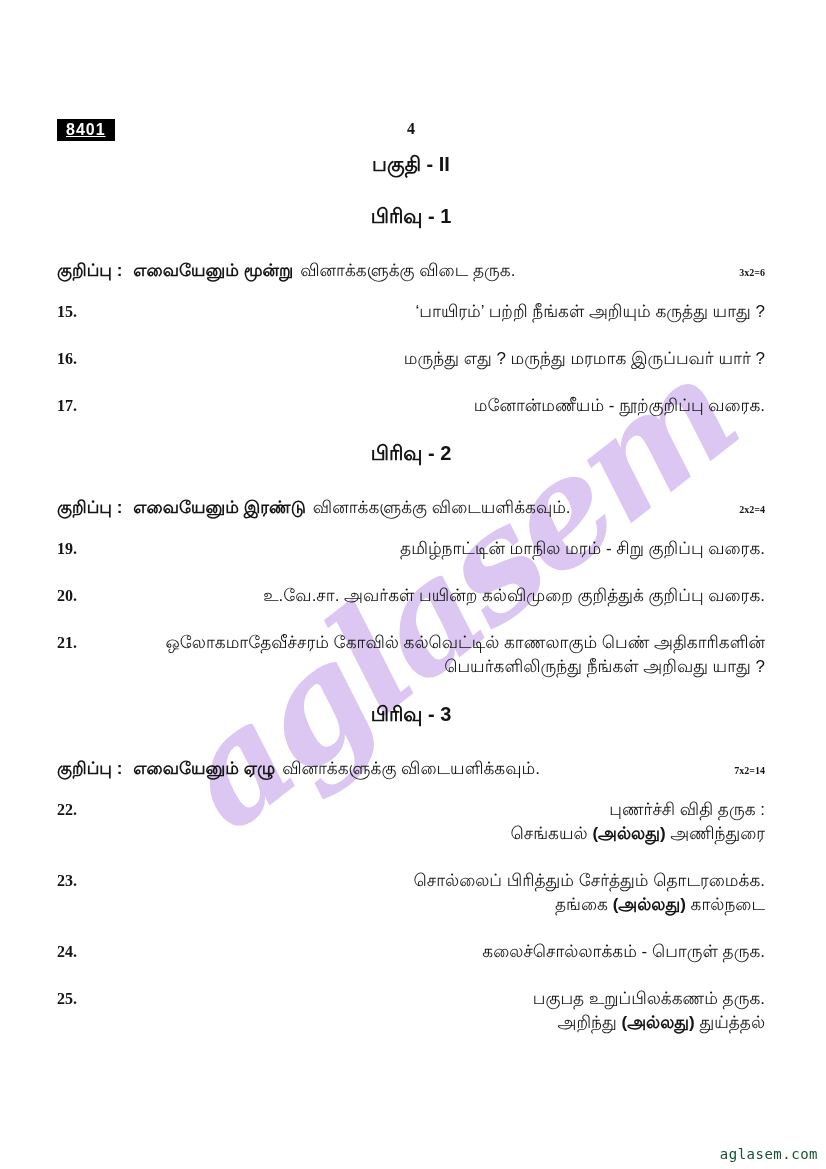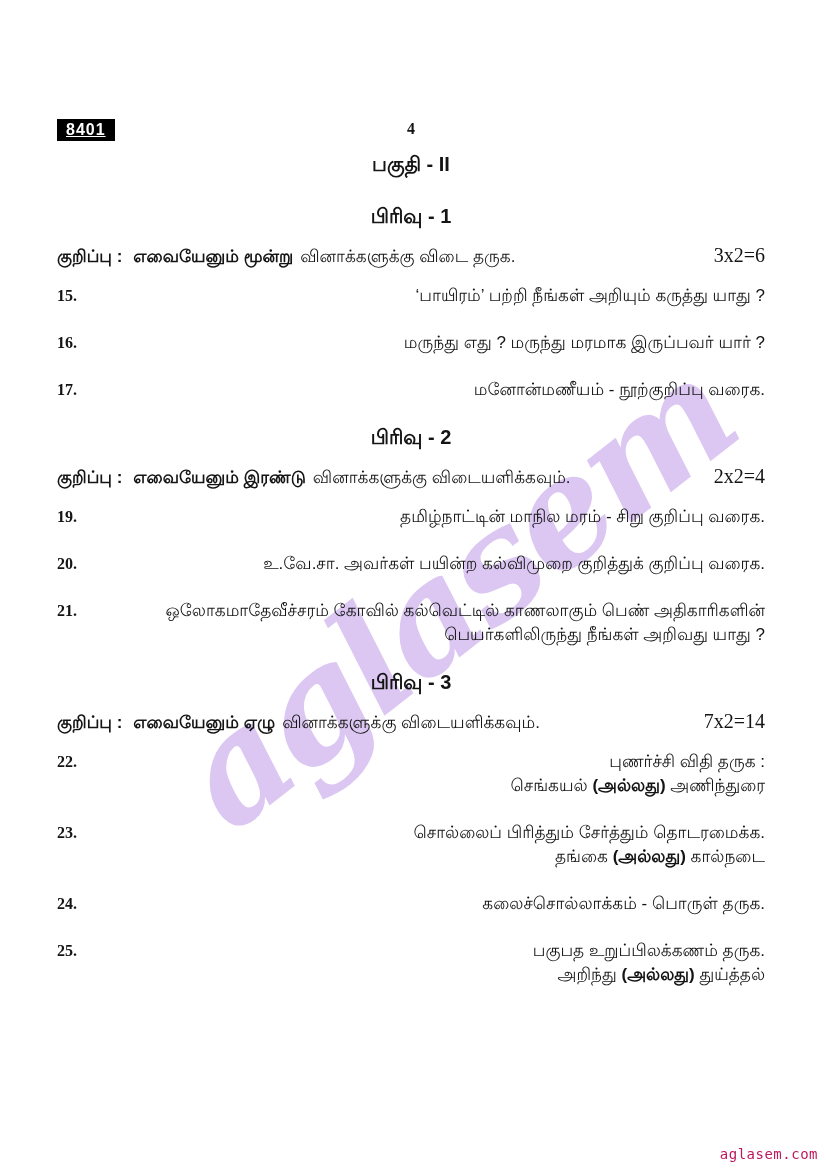--- a/index.html
+++ b/index.html
@@ -64,32 +64,32 @@
     text-align: center;
     font-size: 20px;
     font-weight: bold;
     line-height: 22px;
   }
   .section-title { margin-top: 24px; }
   .section:first-of-type .section-title { margin-top: 30px; }
   .note {
     display: flex;
     align-items: baseline;
-    margin-top: 16px;
+    margin-top: 32px;
     line-height: 24px;
     white-space: nowrap;
   }
   .bold { font-weight: bold; }
   .note-label { margin-right: 11px; }
   .note-bold { margin-right: 7px; }
   .note-marks {
     margin-left: auto;
     font-family: "Liberation Serif", serif;
-    font-weight: normal;
-    font-size: 20px;
+    font-weight: bold;
+    font-size: 10px;
   }
   .q-row { display: flex; margin-top: 23px; }
   .questions .q-row:first-child { margin-top: 15px; }
   .q-no {
     flex: none;
     width: 40px;
     font-family: "Liberation Serif", serif;
     font-weight: bold;
     font-size: 16px;
     line-height: 24px;
@@ -228,14 +228,14 @@
     <div class="q-text">
                 <div class="q-line"><span>பகுபத உறுப்பிலக்கணம் தருக.</span></div>
                 <div class="q-line"><span>அறிந்து </span><span class="bold">(அல்லது)</span><span> துய்த்தல்</span></div>
               </div>
   </div>
 </div>
   </section>
 </div>
   </div>
 
-  <a class="footer-site" style="color: #be185d;">aglasem.com</a>
+  <a class="footer-site" style="color: #14532d;">aglasem.com</a>
 </div>
 
 </body></html>

